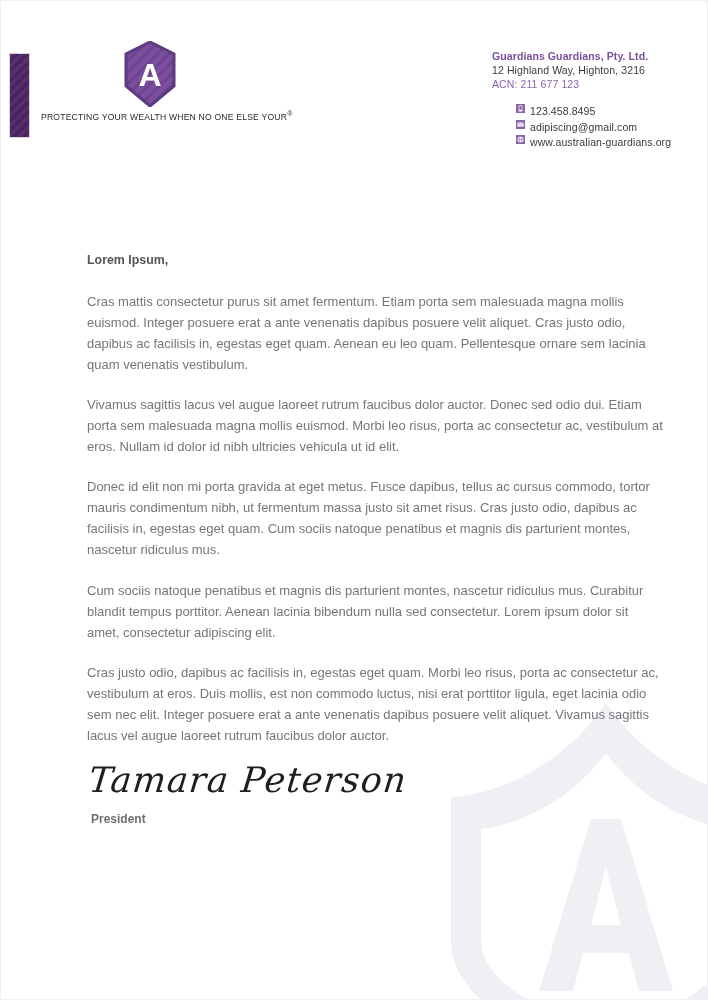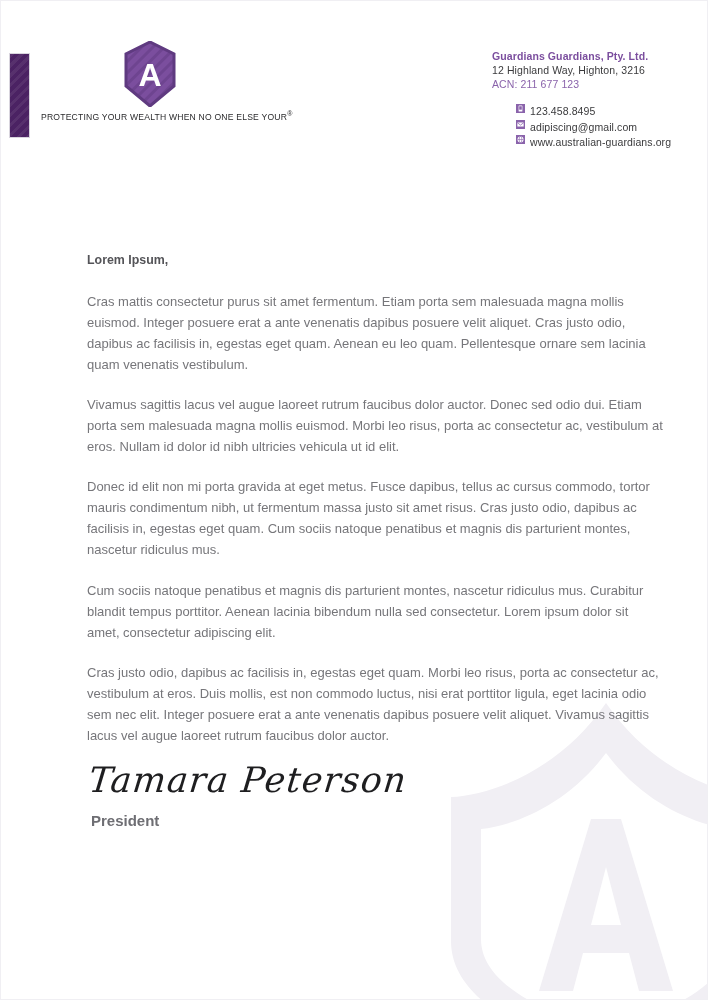--- a/index.html
+++ b/index.html
@@ -169,21 +169,21 @@
     font-style: italic;
     font-size: 35px;
     color: #1e1e20;
     letter-spacing: 1.2px;
     line-height: 1;
     transform: skewX(-6deg);
     transform-origin: left bottom;
     white-space: nowrap;
   }
   .sign-title {
-    font-size: 15px;
+    font-size: 12px;
     font-weight: bold;
     color: #6e6e73;
     margin-top: 14px;
     margin-left: 4px;
   }
 </style>
 </head>
 <body>
 
 <div class="page">

